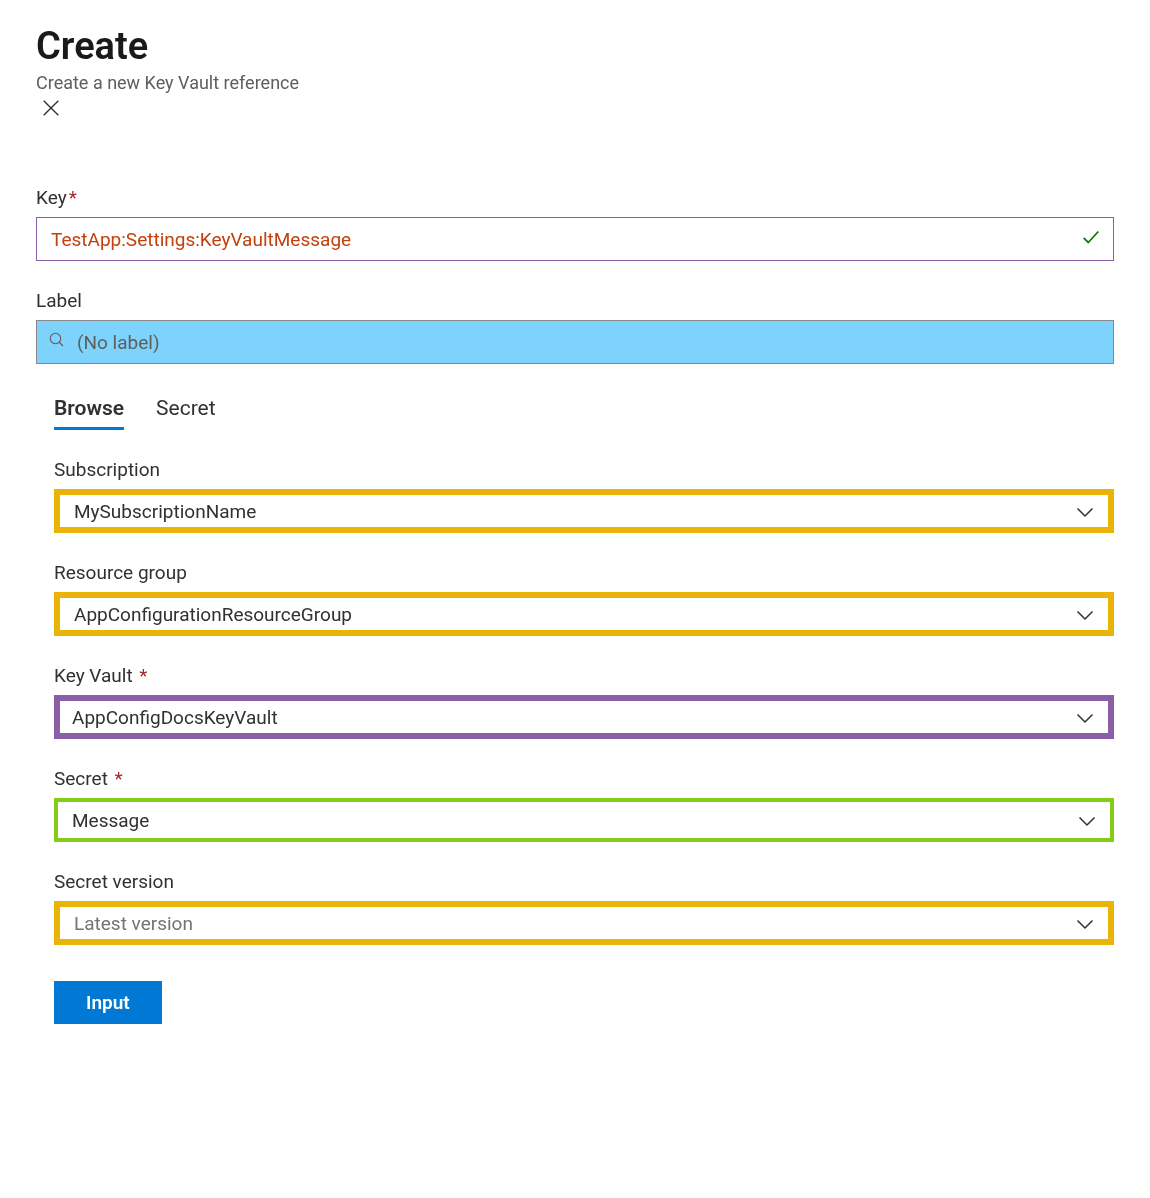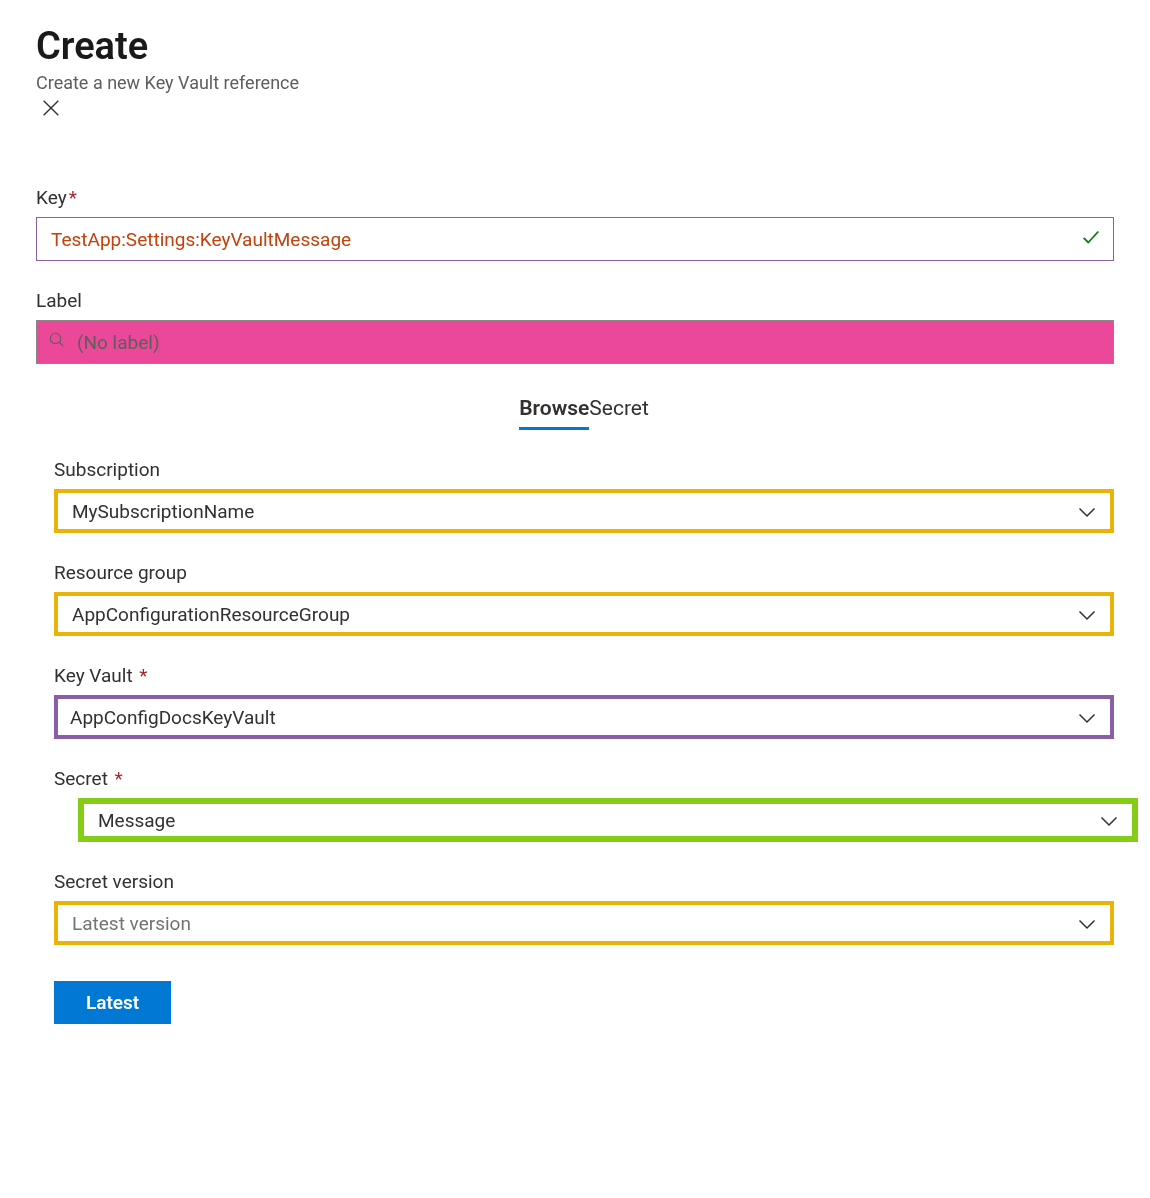--- a/index.html
+++ b/index.html
@@ -100,32 +100,32 @@
       width: 18px;
       height: 18px;
     }
     .search-input {
       width: 100%;
       height: 44px;
       padding: 0 14px 0 40px;
       font-size: 19px;
       font-family: inherit;
       border: 1px solid #8a8886;
-      background: #ec4899;
+      background: #7dd3fc;
       color: #323130;
       outline: none;
     }
     .search-input::placeholder {
       color: #605e5c;
     }
     .tabs {
       display: flex;
+      gap: 32px;
       margin-bottom: 28px;
       padding-left: 18px;
-      justify-content: center;
     }
     .tab {
       background: none;
       border: none;
       font-family: inherit;
       font-size: 21px;
       color: #323130;
       padding: 4px 0 10px 0;
       cursor: pointer;
       position: relative;
@@ -150,33 +150,32 @@
       width: 100%;
     }
     .dropdown-button {
       width: 100%;
       height: 44px;
       padding: 0 44px 0 14px;
       font-size: 19px;
       font-family: inherit;
       text-align: left;
       background: #ffffff;
-      border: 4px solid #eab308;
+      border: 6px solid #eab308;
       color: #323130;
       cursor: pointer;
       outline: none;
       position: relative;
     }
     .dropdown-button.purple-border {
       border-color: #8b5fa8;
       padding-left: 12px;
     }
     .dropdown-button.blue-border {
-      border: 6px solid #84cc16;
-      margin-left: 24px;
+      border: 4px solid #84cc16;
     }
     .dropdown-button.placeholder-style {
       color: #737373;
     }
     .chevron {
       position: absolute;
       right: 14px;
       top: 50%;
       transform: translateY(-50%);
       color: #323130;
@@ -316,14 +315,14 @@
         <span>Latest version</span>
         <span class="chevron">
           <svg viewBox="0 0 24 16" fill="none" stroke="currentColor" stroke-width="2">
             <polyline points="2 4 12 14 22 4"></polyline>
           </svg>
         </span>
       </button>
     </div>
   </div>
 
-  <button class="apply-btn">Latest</button>
+  <button class="apply-btn">Input</button>
 </div>
 
 </body></html>

